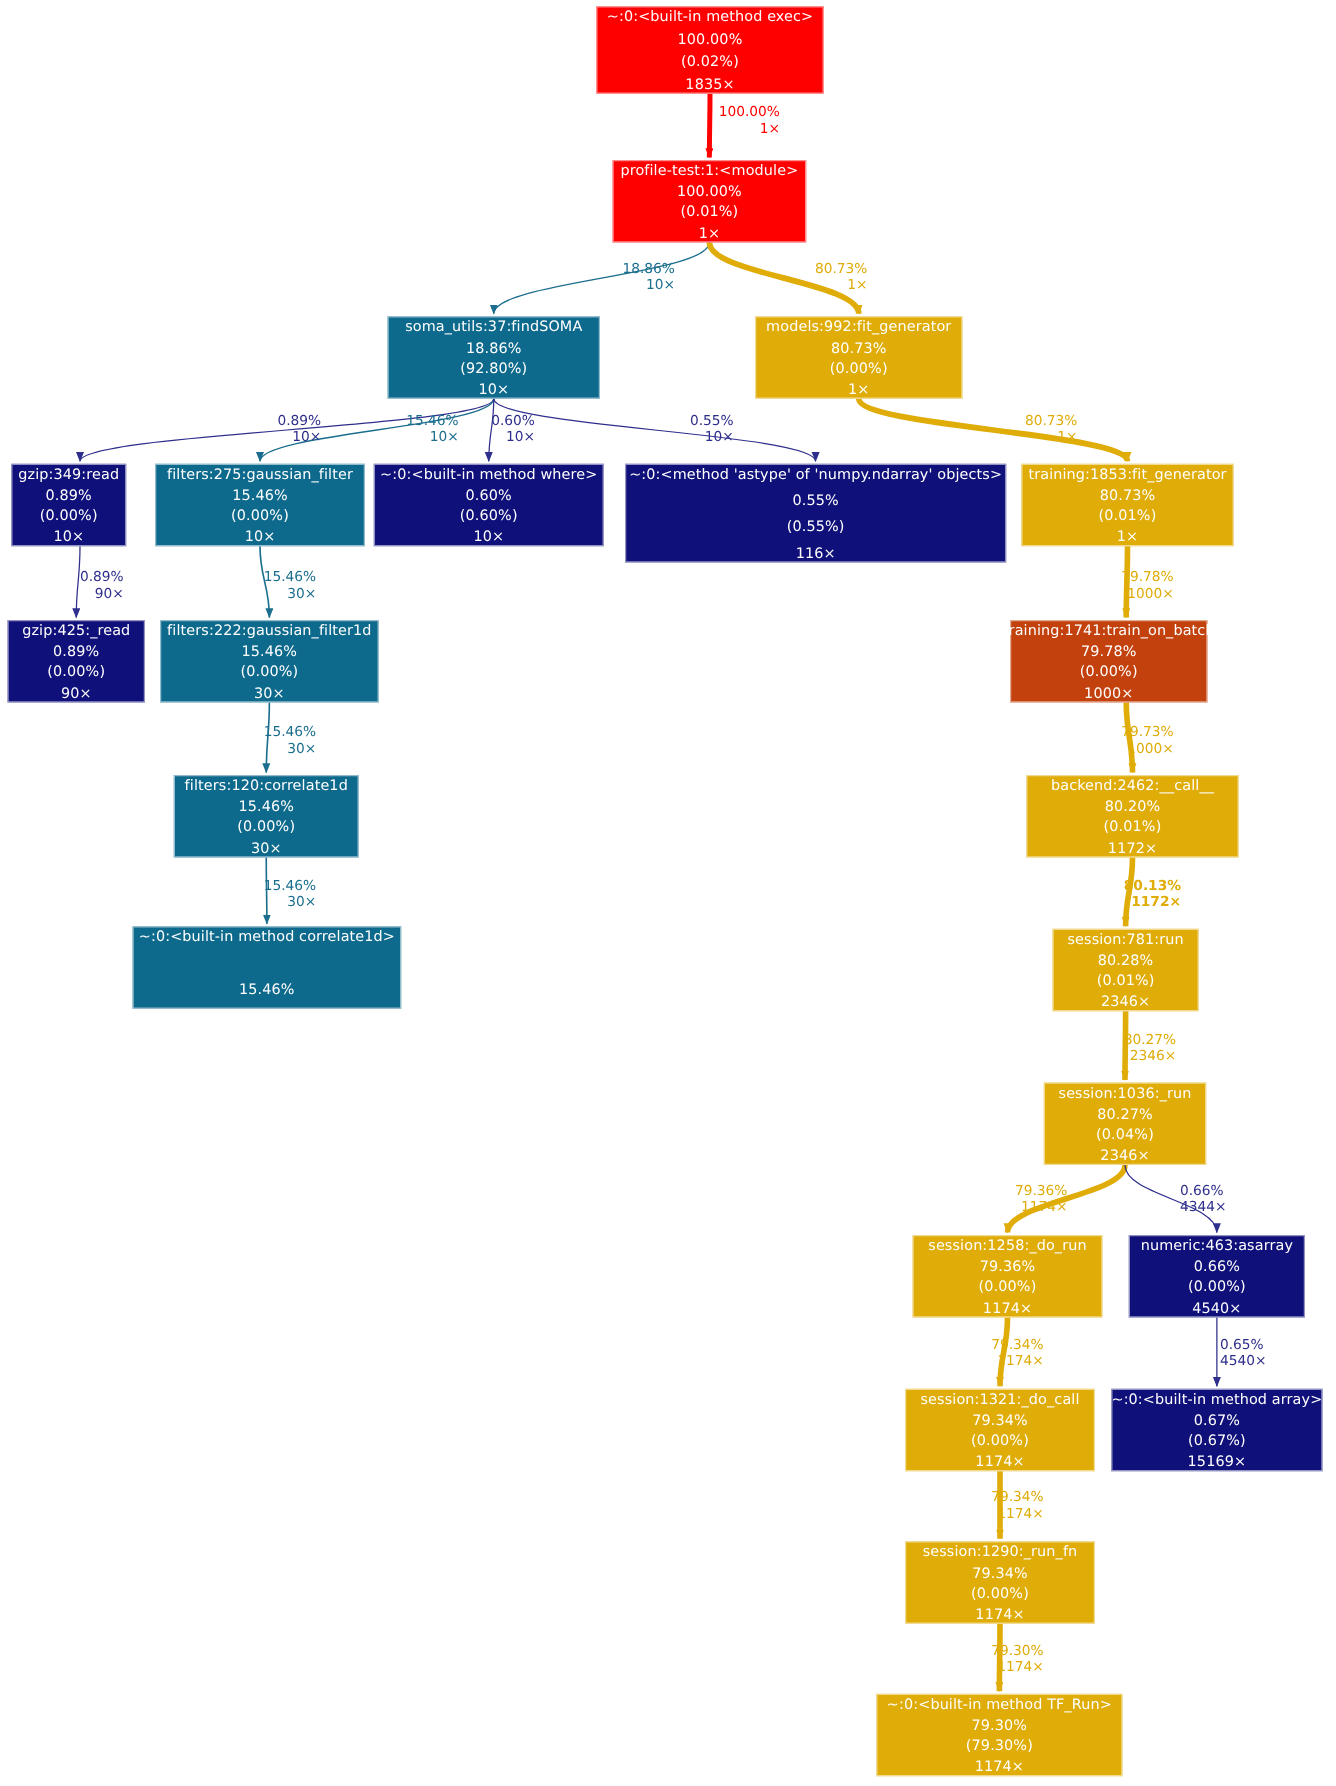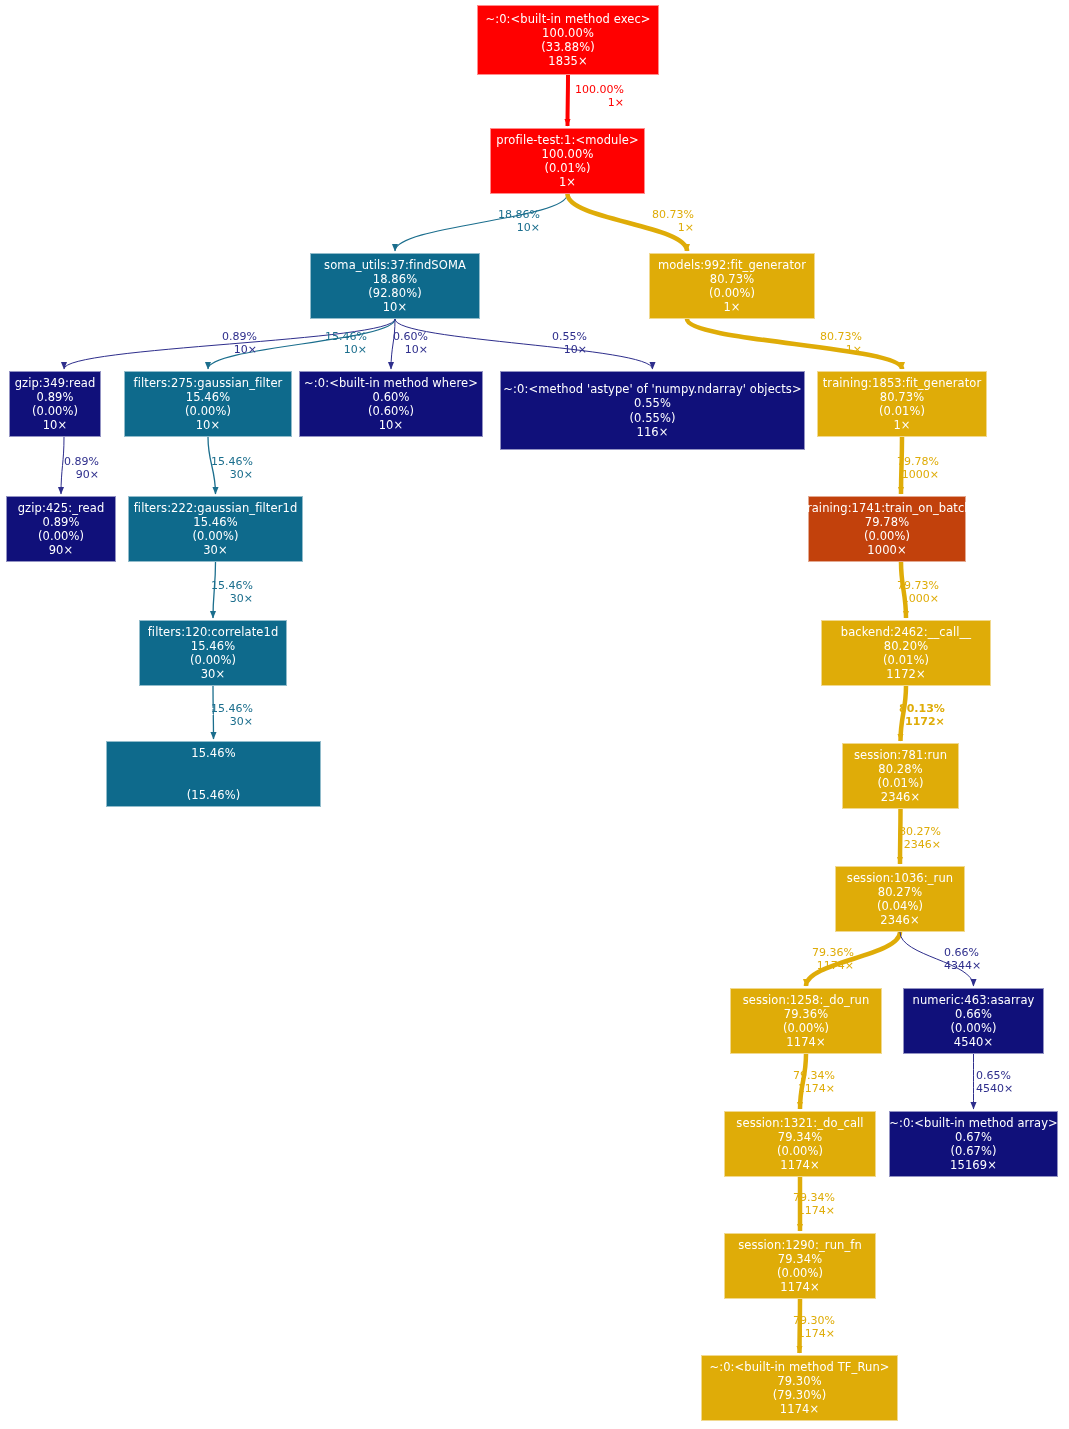--- a/index.html
+++ b/index.html
@@ -27,21 +27,21 @@
     pointer-events: none;
   }
   .node {
     position: absolute;
     box-sizing: border-box;
     border: 1px solid rgba(255,255,255,0.55);
     color: #ffffff;
     text-align: center;
     display: flex;
     flex-direction: column;
-    justify-content: center;
+    justify-content: space-between;
     align-items: center;
     line-height: 1.22;
     font-size: 11px;
     letter-spacing: 0.1px;
     white-space: nowrap;
   }
   .node .n-label { font-size: 11.5px; }
   .node .n-total { font-size: 11.5px; }
   .node .n-self  { font-size: 11.5px; }
   .node .n-calls { font-size: 11.5px; }
@@ -94,36 +94,36 @@
       <path d="M900,932 C900,956.3 806,961.7 806,986" stroke="#DFAC08" stroke-width="4.5" fill="none" marker-end="url(#arwDFAC08)"></path>
       <path d="M900,932 C900,956.3 973.5,961.7 973.5,986" stroke="#2E2E8C" stroke-width="1" fill="none" marker-end="url(#arw2E2E8C)"></path>
       <path d="M806,1054 C806,1078.75 800,1084.25 800,1109" stroke="#DFAC08" stroke-width="4.5" fill="none" marker-end="url(#arwDFAC08)"></path>
       <path d="M973.5,1054 C973.5,1078.75 973.5,1084.25 973.5,1109" stroke="#2E2E8C" stroke-width="1" fill="none" marker-end="url(#arw2E2E8C)"></path>
       <path d="M800,1177 C800,1201.3 800,1206.7 800,1231" stroke="#DFAC08" stroke-width="4.5" fill="none" marker-end="url(#arwDFAC08)"></path>
       <path d="M800,1299 C800,1323.3 799.5,1328.7 799.5,1353" stroke="#DFAC08" stroke-width="4.5" fill="none" marker-end="url(#arwDFAC08)"></path>
     </svg>
 <div class="node" style="left: 477px; top: 5px; width: 182px; height: 70px; background: rgb(255, 0, 0);">
       <div class="n-label">~:0:&lt;built-in method exec&gt;</div>
       <div class="n-total">100.00%</div>
-      <div class="n-self">(33.88%)</div>
+      <div class="n-self">(0.02%)</div>
       <div class="n-calls">1835×</div>
     </div>
     <div class="node" style="left: 490px; top: 128px; width: 155px; height: 66px; background: rgb(255, 0, 0);">
       <div class="n-label">profile-test:1:&lt;module&gt;</div>
       <div class="n-total">100.00%</div>
       <div class="n-self">(0.01%)</div>
       <div class="n-calls">1×</div>
     </div>
     <div class="node" style="left: 310px; top: 253px; width: 170px; height: 66px; background: rgb(14, 106, 140);">
       <div class="n-label">soma_utils:37:findSOMA</div>
       <div class="n-total">18.86%</div>
       <div class="n-self">(92.80%)</div>
       <div class="n-calls">10×</div>
     </div>
-    <div class="node" style="left: 604px; top: 253px; width: 166px; height: 66px; background: rgb(223, 172, 8); margin-left: 45px;">
+    <div class="node" style="left: 604px; top: 253px; width: 166px; height: 66px; background: rgb(223, 172, 8);">
       <div class="n-label">models:992:fit_generator</div>
       <div class="n-total">80.73%</div>
       <div class="n-self">(0.00%)</div>
       <div class="n-calls">1×</div>
     </div>
     <div class="node" style="left: 9px; top: 371px; width: 92px; height: 66px; background: rgb(16, 16, 122);">
       <div class="n-label">gzip:349:read</div>
       <div class="n-total">0.89%</div>
       <div class="n-self">(0.00%)</div>
       <div class="n-calls">10×</div>

